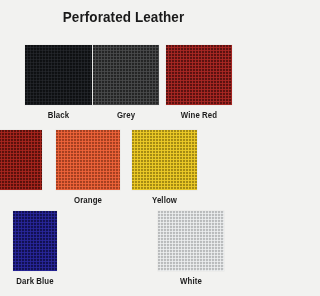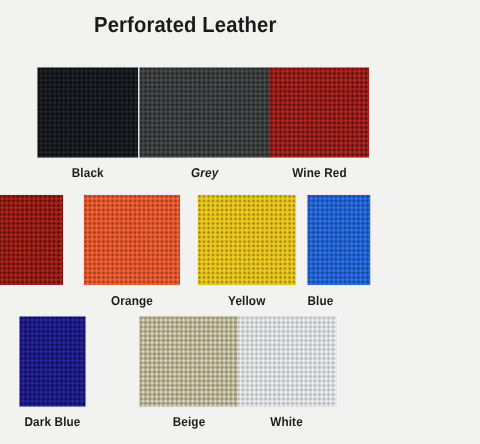--- a/index.html
+++ b/index.html
@@ -104,55 +104,47 @@
 
 <div id="page" style="background: rgb(242, 242, 240);">
 
   <div id="title" style="color: rgb(26, 26, 26);">Perforated Leather</div>
 
   <div class="row" id="row-0">
       <div class="cell" style="left: 25px; width: 67px;">
         <div class="swatch deep" style="background: rgb(21, 24, 28);"></div>
         <div class="caption" style="color: rgb(28, 28, 28);">Black</div>
       </div>
-      <div class="cell" style="left: 93px; width: 87px; font-style: italic;">
+      <div class="cell" style="left: 93px; width: 66px;">
         <div class="swatch deep" style="background: rgb(61, 62, 63);"></div>
         <div class="caption" style="color: rgb(28, 28, 28);">Grey</div>
       </div>
-      <div class="cell" style="left: 180px; width: 66px;">
+      <div class="cell" style="left: 166px; width: 66px;">
         <div class="swatch deep" style="background: rgb(158, 28, 24);"></div>
         <div class="caption" style="color: rgb(28, 28, 28);">Wine Red</div>
       </div>
     </div>
   <div class="row" id="row-1">
       <div class="cell" style="left: -22px; width: 64px;">
         <div class="swatch deep" style="background: rgb(156, 26, 18);"></div>
         <div class="caption clip-left" style="color: rgb(28, 28, 28);">Red</div>
       </div>
       <div class="cell" style="left: 56px; width: 64px;">
         <div class="swatch" style="background: rgb(232, 86, 42);"></div>
         <div class="caption" style="color: rgb(28, 28, 28);">Orange</div>
       </div>
       <div class="cell" style="left: 132px; width: 65px;">
         <div class="swatch" style="background: rgb(232, 195, 23);"></div>
         <div class="caption" style="color: rgb(28, 28, 28);">Yellow</div>
       </div>
-      <div class="cell" style="left: 205px; width: 64px;">
-        <div class="swatch" style="background: rgb(31, 99, 216);"></div>
-        <div class="caption clip-right" style="color: rgb(28, 28, 28);">Blue</div>
-      </div>
     </div>
   <div class="row" id="row-2">
       <div class="cell" style="left: 13px; width: 44px;">
         <div class="swatch deep" style="background: rgb(28, 26, 142);"></div>
         <div class="caption" style="color: rgb(28, 28, 28);">Dark Blue</div>
-      </div>
-      <div class="cell" style="left: 93px; width: 66px;">
-        <div class="swatch light" style="background: rgb(181, 174, 140);"></div>
-        <div class="caption" style="color: rgb(28, 28, 28);">Beige</div>
       </div>
       <div class="cell" style="left: 158px; width: 66px;">
         <div class="swatch light" style="background: rgb(217, 220, 221);"></div>
         <div class="caption" style="color: rgb(28, 28, 28);">White</div>
       </div>
     </div>
 
 </div>
 
 </body></html>

